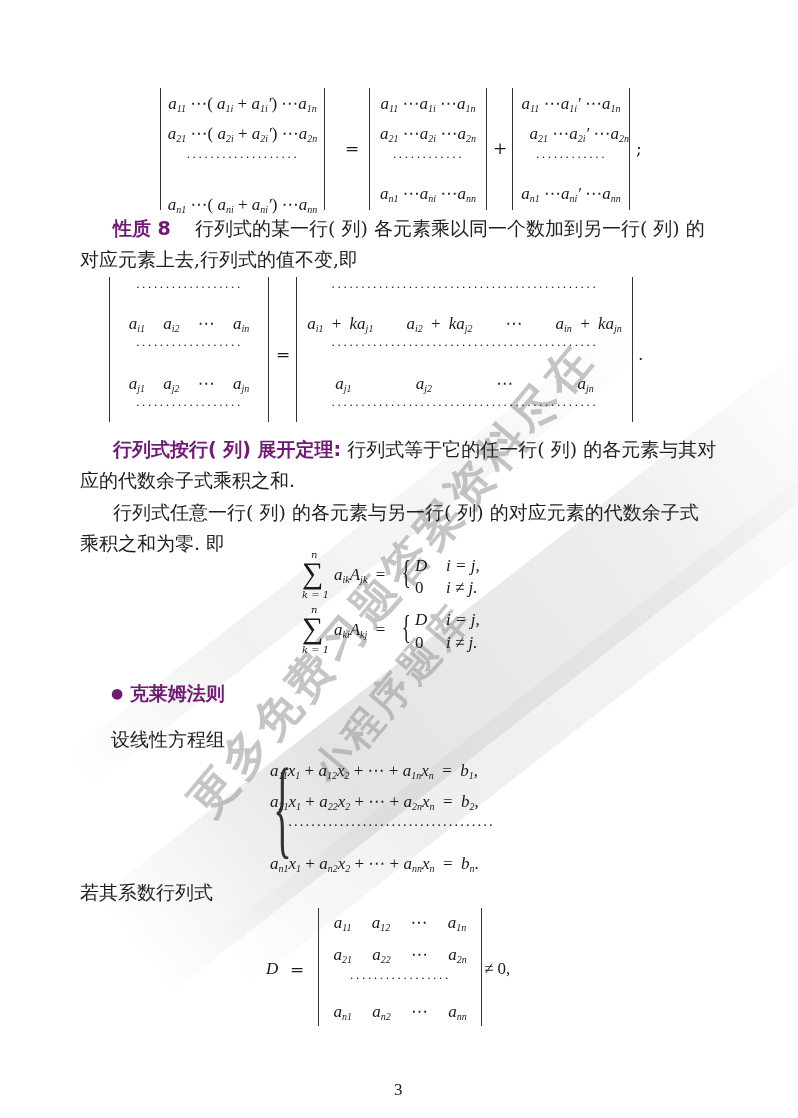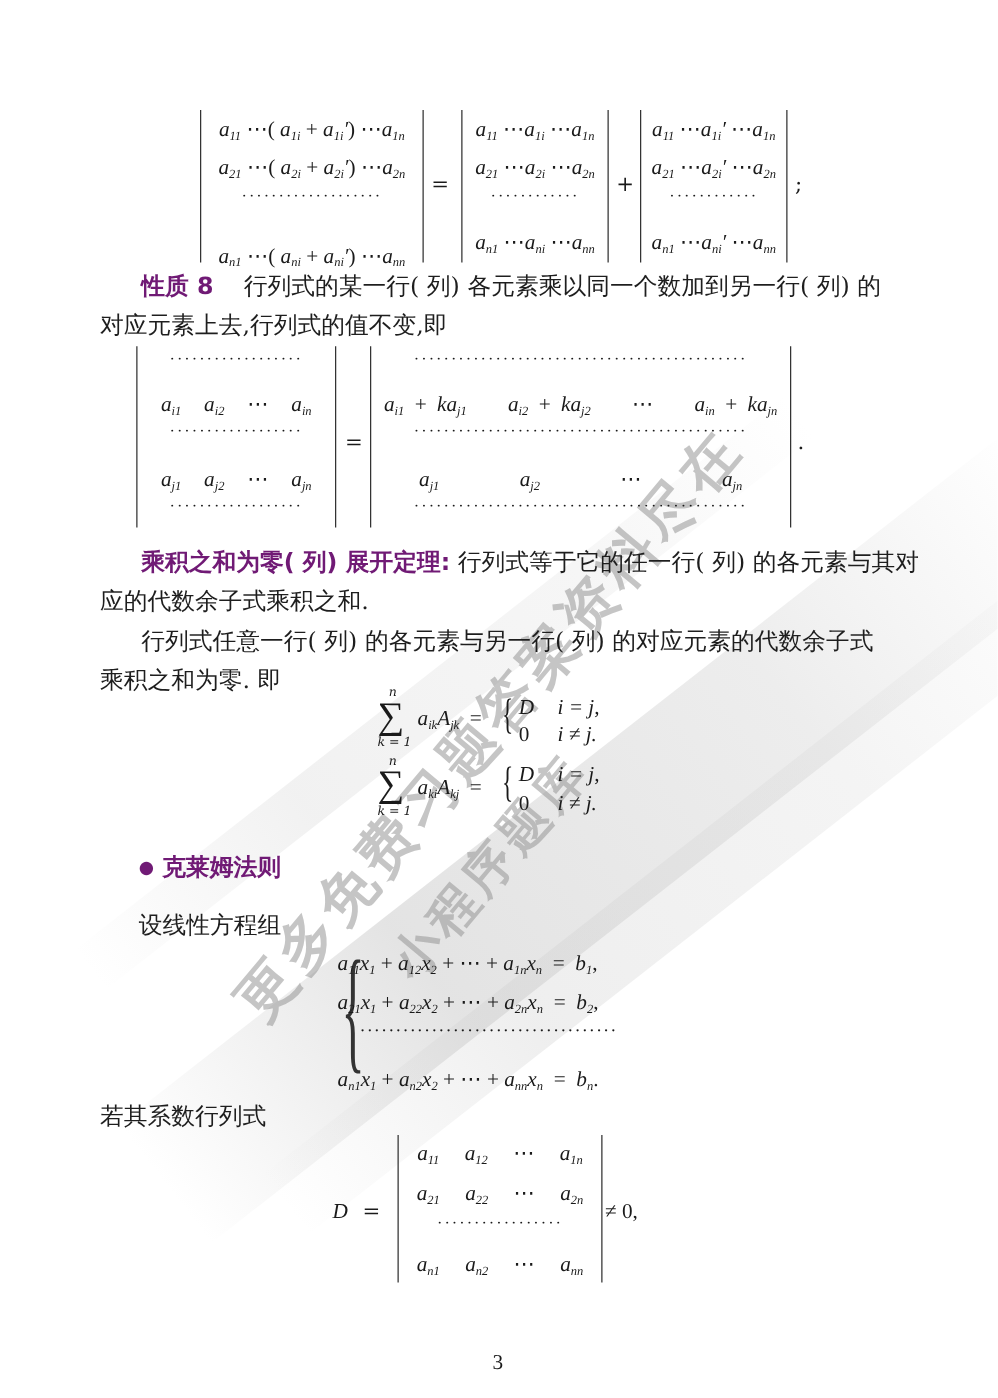--- a/index.html
+++ b/index.html
@@ -46,37 +46,37 @@
 
   <div>
     <div class="wm-band" style="left:95px; top:900px; width:900px; height:120px; transform: rotate(-38deg);"></div>
     <div class="wm-band" style="left:210px; top:940px; width:820px; height:60px; transform: rotate(-38deg); opacity:0.6;"></div>
     <div class="wm-band" style="left:60px; top:760px; width:720px; height:40px; transform: rotate(-38deg); opacity:0.5;"></div>
     <div class="wm-text" style="left:175px; top:790px; transform: rotate(-50deg);">更多免费习题答案资料尽在</div>
     <div class="wm-text" style="left:300px; top:760px; transform: rotate(-50deg); font-size:40px;">小程序题库</div>
   </div>
 
   <div>
-    <div class="det math" style="left:160px; top:88px; width:179px; height:122px;">
+    <div class="det math" style="left:160px; top:88px; width:165px; height:122px;">
       <div class="row" style="top:5px;">a<sub>11</sub> <span class="rm">⋯(</span> a<sub>1i</sub> <span class="rm">+</span> a<sub>1i</sub>′<span class="rm">)</span> <span class="rm">⋯</span>a<sub>1n</sub></div>
       <div class="row" style="top:35px;text-align:center;">a<sub>21</sub> <span class="rm">⋯(</span> a<sub>2i</sub> <span class="rm">+</span> a<sub>2i</sub>′<span class="rm">)</span> <span class="rm">⋯</span>a<sub>2n</sub></div>
       <div class="row dots" style="top:61px;">···················</div>
       <div class="row" style="top:95px;margin-top:11px;">a<sub>n1</sub> <span class="rm">⋯(</span> a<sub>ni</sub> <span class="rm">+</span> a<sub>ni</sub>′<span class="rm">)</span> <span class="rm">⋯</span>a<sub>nn</sub></div>
     </div>
     <div class="abs op" style="left:345px; top:138px;">=</div>
     <div class="det math" style="left:369px; top:88px; width:118px; height:122px;">
       <div class="row" style="top:5px;">a<sub>11</sub> <span class="rm">⋯</span>a<sub>1i</sub> <span class="rm">⋯</span>a<sub>1n</sub></div>
       <div class="row" style="top:35px;">a<sub>21</sub> <span class="rm">⋯</span>a<sub>2i</sub> <span class="rm">⋯</span>a<sub>2n</sub></div>
       <div class="row dots" style="top:61px;">············</div>
       <div class="row" style="top:95px;">a<sub>n1</sub> <span class="rm">⋯</span>a<sub>ni</sub> <span class="rm">⋯</span>a<sub>nn</sub></div>
     </div>
     <div class="abs op" style="left:493px; top:138px;">+</div>
     <div class="det math" style="left:512px; top:88px; width:118px; height:122px;">
       <div class="row" style="top:5px;">a<sub>11</sub> <span class="rm">⋯</span>a<sub>1i</sub>′ <span class="rm">⋯</span>a<sub>1n</sub></div>
-      <div class="row" style="top:35px;">a<sub>21</sub> <span class="rm">⋯</span>a<sub>2i</sub>′ <span class="rm">⋯</span>a<sub>2n</sub></div>
+      <div class="row" style="top:35px;text-align:right;">a<sub>21</sub> <span class="rm">⋯</span>a<sub>2i</sub>′ <span class="rm">⋯</span>a<sub>2n</sub></div>
       <div class="row dots" style="top:61px;">············</div>
       <div class="row" style="top:95px;">a<sub>n1</sub> <span class="rm">⋯</span>a<sub>ni</sub>′ <span class="rm">⋯</span>a<sub>nn</sub></div>
     </div>
     <div class="abs op" style="left:636px; top:138px;">;</div>
   </div>
 
   <div class="abs cn-serif" style="left:113px; top:216px;">
     <span class="cn bold">性质 8</span>&nbsp;&nbsp;&nbsp;&nbsp;<span>行列式的某一行( 列) 各元素乘以同一个数加到另一行( 列) 的</span>
   </div>
   <div class="abs cn-serif" style="left:80px; top:247px;">对应元素上去,行列式的值不变,即</div>
@@ -94,21 +94,21 @@
       <div class="row dots" style="top:2px;">·············································</div>
       <div class="row" style="top:36px; word-spacing:4px;">a<sub>i1</sub> <span class="rm">+</span> ka<sub>j1</sub>&nbsp;&nbsp;&nbsp; a<sub>i2</sub> <span class="rm">+</span> ka<sub>j2</sub>&nbsp;&nbsp;&nbsp; <span class="rm">⋯</span>&nbsp;&nbsp;&nbsp; a<sub>in</sub> <span class="rm">+</span> ka<sub>jn</sub></div>
       <div class="row dots" style="top:60px;">·············································</div>
       <div class="row" style="top:96px; word-spacing:60px;">a<sub>j1</sub> a<sub>j2</sub> <span class="rm">⋯</span> a<sub>jn</sub></div>
       <div class="row dots" style="top:120px;">·············································</div>
     </div>
     <div class="abs op" style="left:638px; top:344px;">.</div>
   </div>
 
   <div class="abs cn-serif" style="left:113px; top:437px;">
-    <span class="cn bold">乘积之和为零( 列) 展开定理</span><span class="cn bold">:</span> <span>行列式等于它的任一行( 列) 的各元素与其对</span>
+    <span class="cn bold">行列式按行( 列) 展开定理</span><span class="cn bold">:</span> <span>行列式等于它的任一行( 列) 的各元素与其对</span>
   </div>
   <div class="abs cn-serif" style="left:80px; top:468px;">应的代数余子式乘积之和.</div>
 
   <div class="abs cn-serif" style="left:113px; top:500px;">行列式任意一行( 列) 的各元素与另一行( 列) 的对应元素的代数余子式</div>
   <div class="abs cn-serif" style="left:80px; top:531px;">乘积之和为零. 即</div>
 
   <div>
     <div class="abs tiny" style="left:311px; top:549px;">n</div>
     <div class="abs math sigma" style="left:302px; top:558px;">∑</div>
     <div class="abs tiny rm" style="left:302px; top:589px;">k = 1</div>

